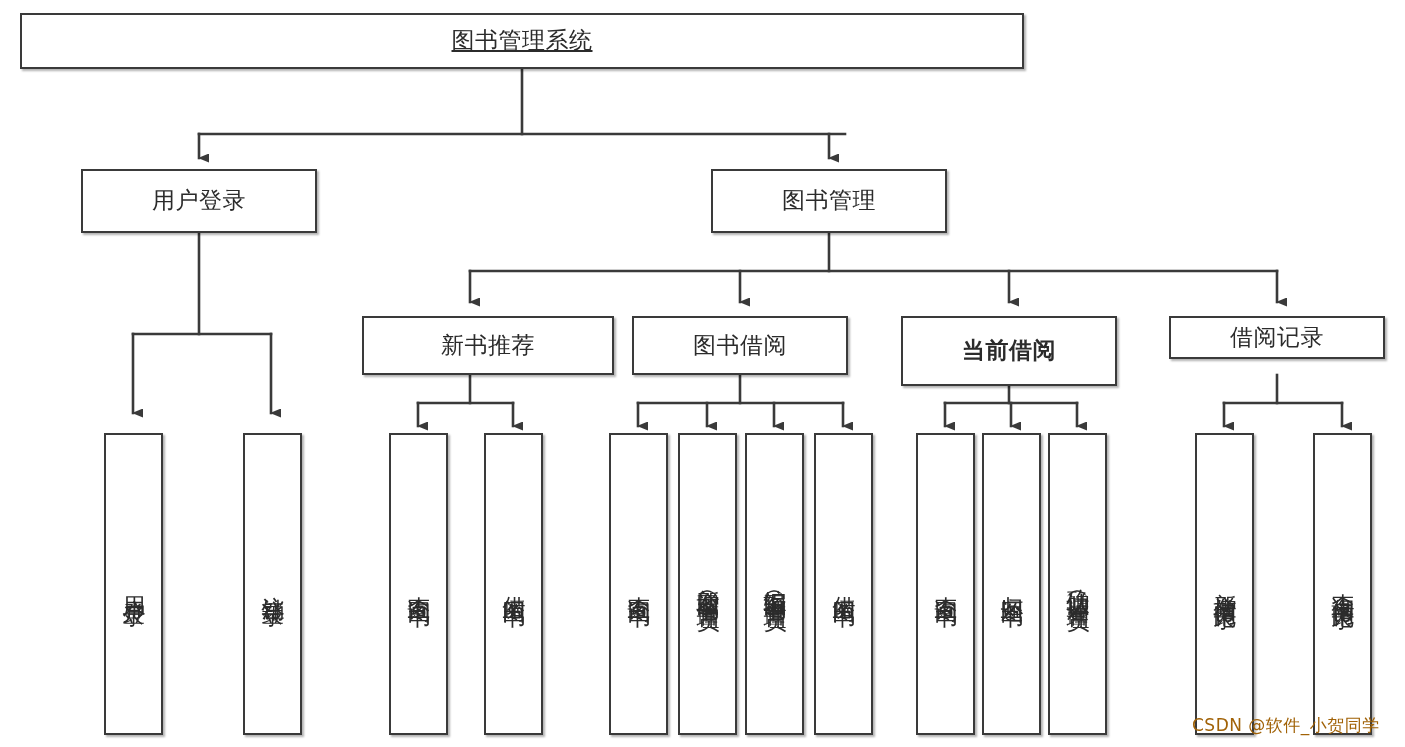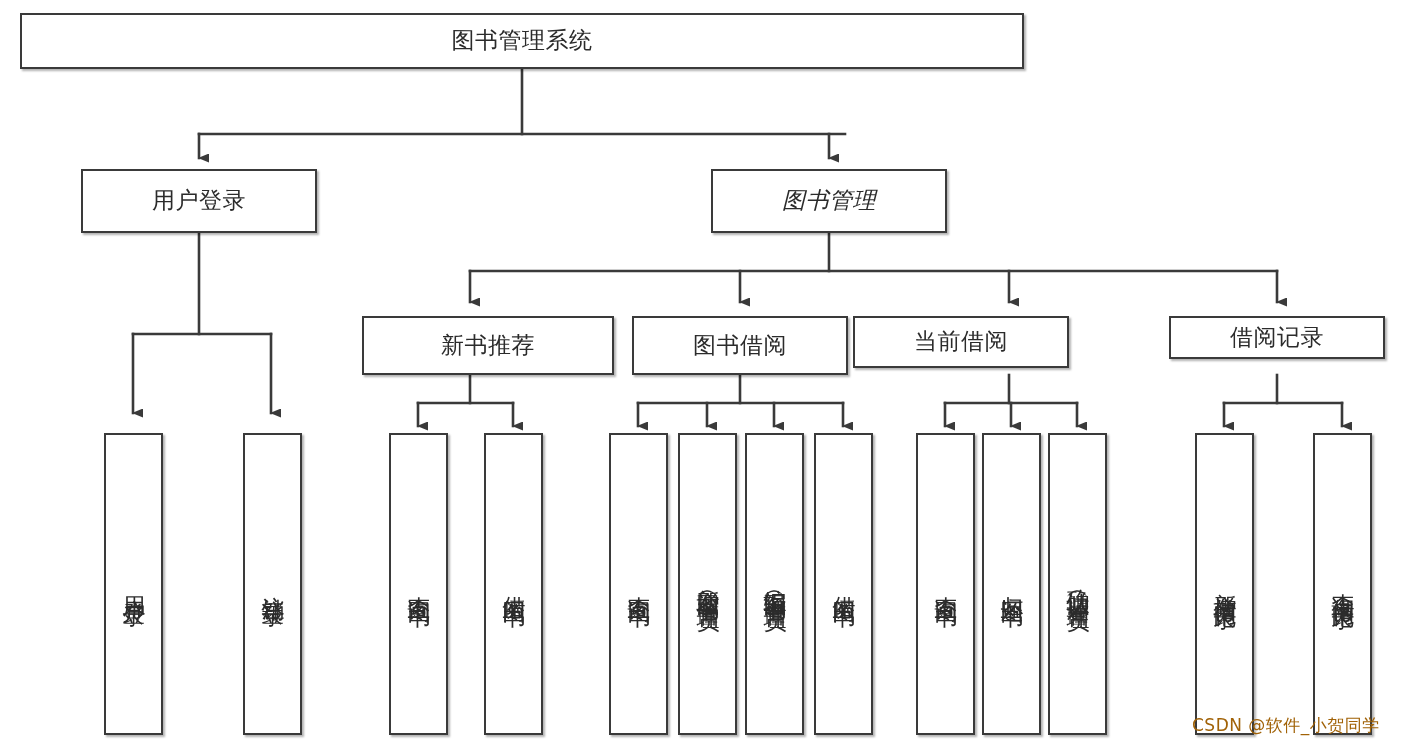--- a/index.html
+++ b/index.html
@@ -52,20 +52,21 @@
     letter-spacing: 3px;
   }
   .node .label {
     display: block;
   }
   #root-node {
     left: 20px;
     top: 13px;
     width: 1004px;
     height: 56px;
+    text-decoration: underline;
   }
   .watermark {
     position: absolute;
     left: 1192px;
     top: 714px;
     font-size: 17px;
     color: #a16207;
     white-space: nowrap;
     letter-spacing: 0.5px;
   }
@@ -125,31 +126,31 @@
     </g>
   </svg>
 
   <div class="node horizontal" id="root-node">
     <span class="label">图书管理系统</span>
   </div>
 
   <div class="node horizontal" style="left:81px; top:169px; width:236px; height:64px;">
     <span class="label">用户登录</span>
   </div>
-  <div class="node horizontal" style="left:711px; top:169px; width:236px; height:64px;font-style:italic;">
+  <div class="node horizontal" style="left:711px; top:169px; width:236px; height:64px;">
     <span class="label">图书管理</span>
   </div>
 
   <div class="node horizontal" style="left:362px; top:316px; width:252px; height:59px;">
     <span class="label">新书推荐</span>
   </div>
   <div class="node horizontal" style="left:632px; top:316px; width:216px; height:59px;">
     <span class="label">图书借阅</span>
   </div>
-  <div class="node horizontal" style="left:853px; top:316px; width:216px; height:52px;">
+  <div class="node horizontal" style="left:901px; top:316px; width:216px; height:70px;font-weight:bold;">
     <span class="label">当前借阅</span>
   </div>
   <div class="node horizontal" style="left:1169px; top:316px; width:216px; height:43px;">
     <span class="label">借阅记录</span>
   </div>
 
   <div class="node vertical" style="left:104px; top:433px; width:59px; height:302px;">
     <span class="label">用户登录</span>
   </div>
   <div class="node vertical" style="left:243px; top:433px; width:59px; height:302px;">

